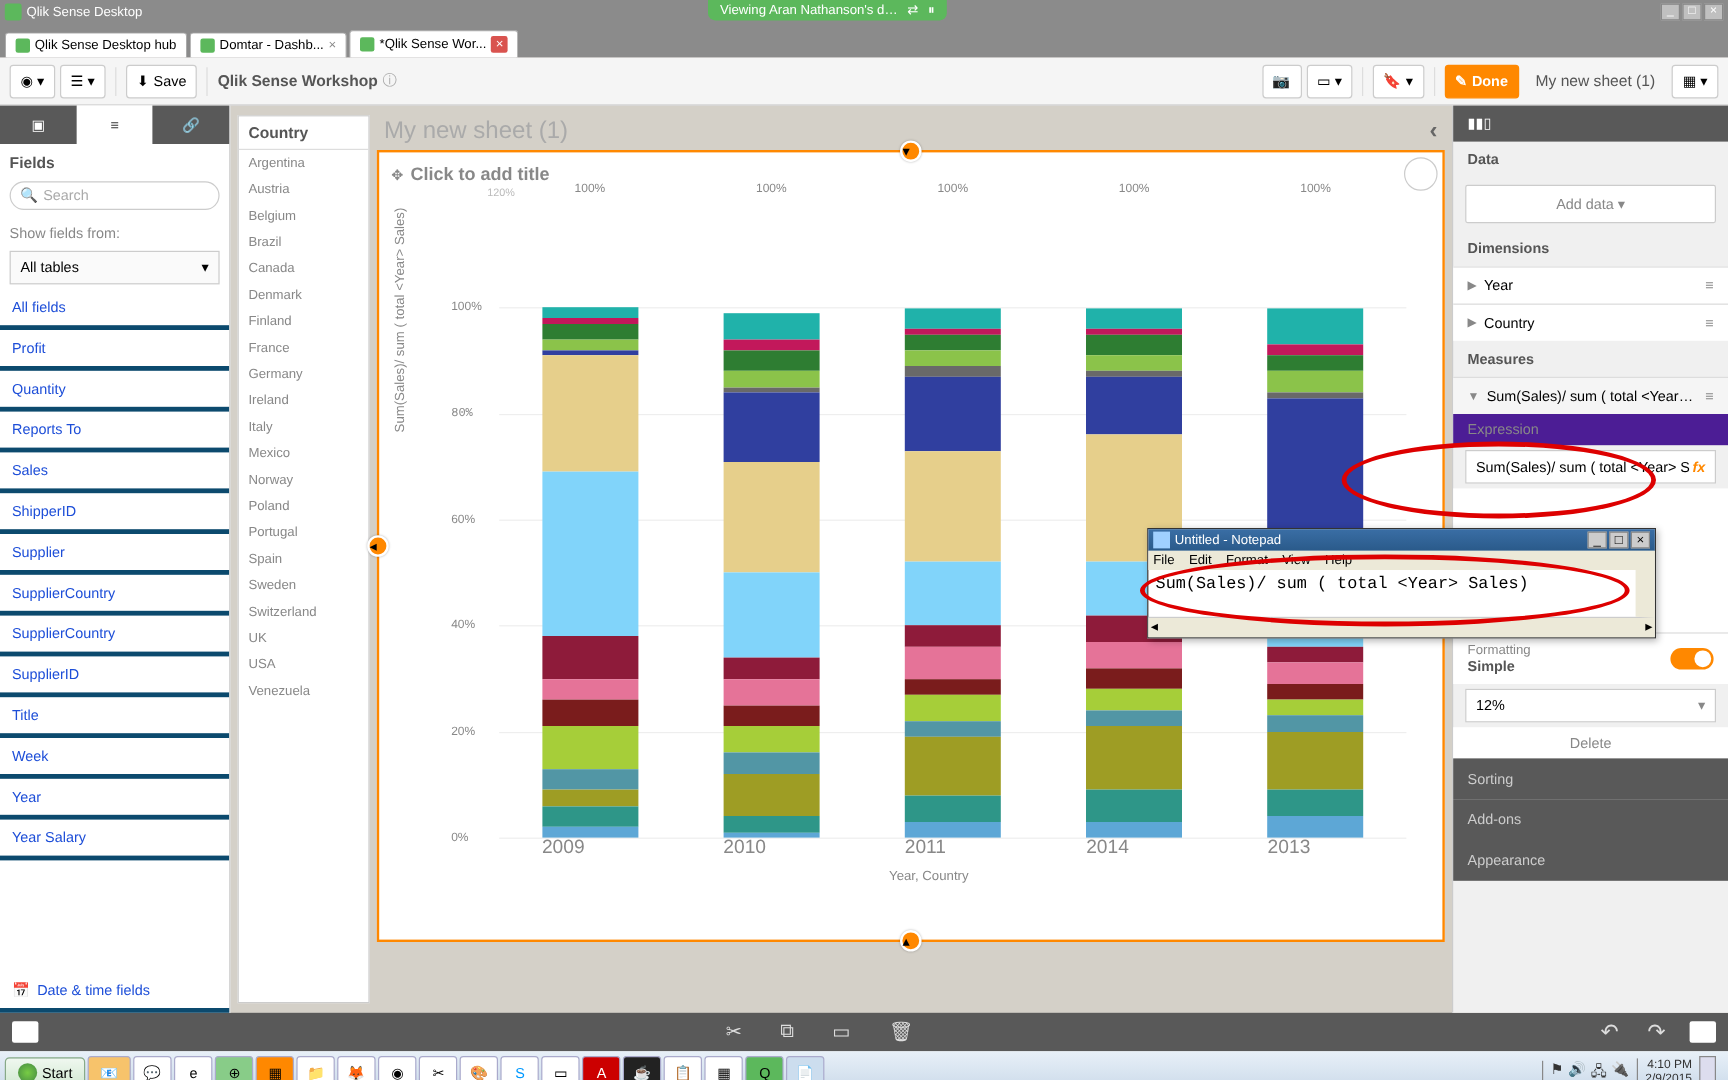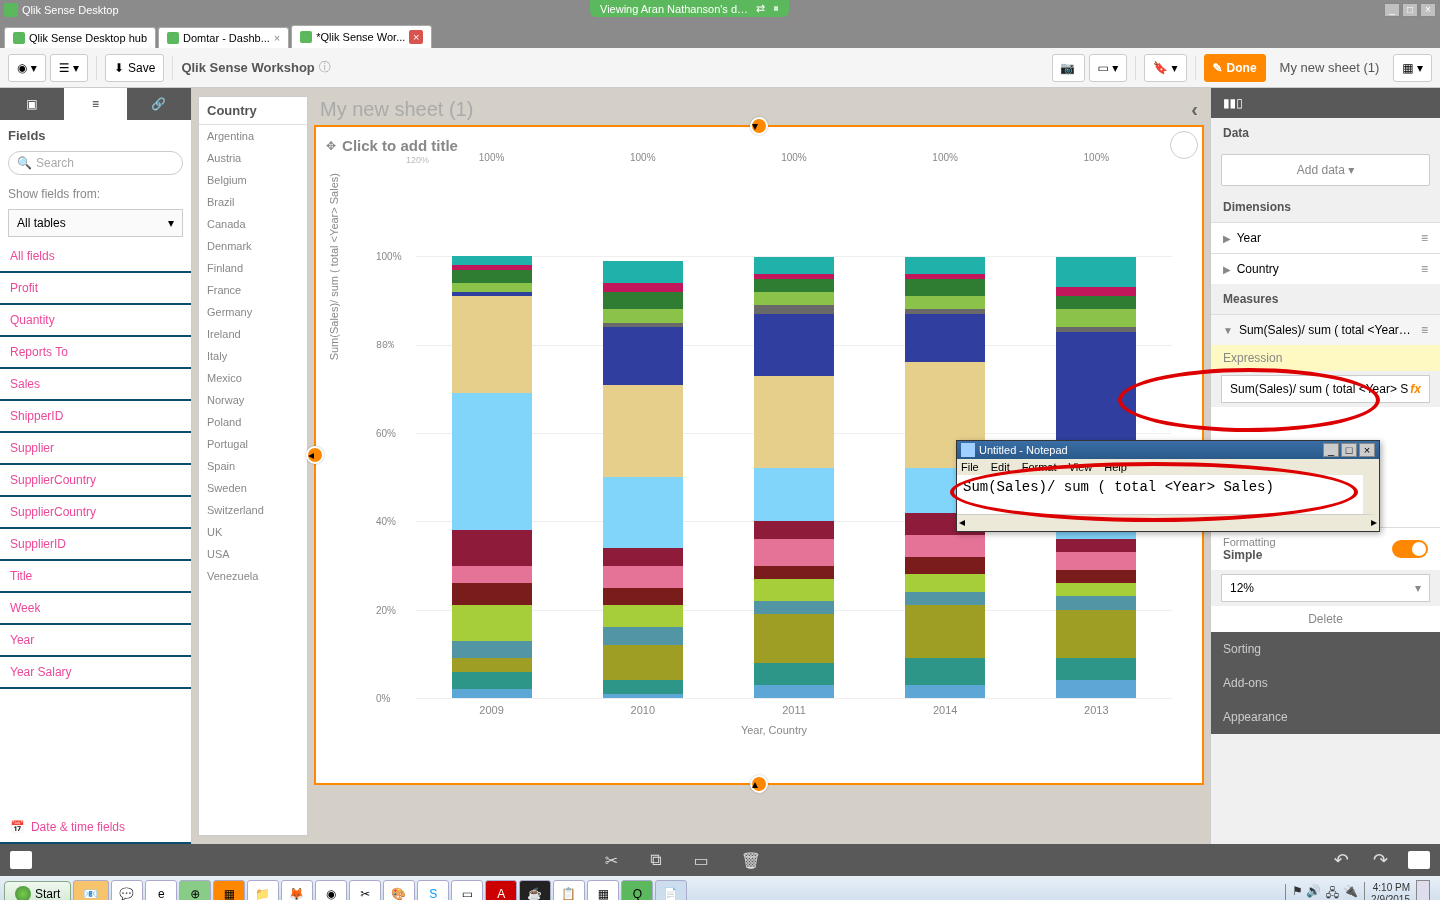--- a/index.html
+++ b/index.html
@@ -35,21 +35,21 @@
   
   
   .left-sidebar { width: 192px; background: white; border-right: 1px solid #ccc; display: flex; flex-direction: column; }
   .sidebar-tabs { display: flex; height: 32px; }
   .sidebar-tabs div { flex: 1; display: flex; align-items: center; justify-content: center; background: #595959; color: white; }
   .sidebar-tabs div.active { background: white; color: #333; }
   .fields-header { padding: 8px; font-weight: bold; color: #555; font-size: 13px; }
   .search-box { margin: 0 8px 8px; border: 1px solid #ccc; border-radius: 14px; padding: 4px 8px; display: flex; align-items: center; gap: 4px; color: #aaa; }
   .field-label { padding: 4px 8px; color: #888; }
   .field-select { margin: 4px 8px; border: 1px solid #ccc; padding: 6px 8px; display: flex; justify-content: space-between; background: #fafafa; }
-  .field-item { padding: 8px 10px; border-bottom: 2px solid #0c4a6e; color: #ec4899; }
+  .field-item { padding: 8px 10px; border-bottom: 4px solid #0c4a6e; color: #1d4ed8; }
   .field-item.datetime { display: flex; align-items: center; gap: 6px; }
   
   
   .country-panel { width: 110px; border: 1px solid #ccc; margin: 8px 0 8px 6px; background: white; }
   .country-panel .header { padding: 6px 8px; font-weight: bold; color: #555; border-bottom: 1px solid #ddd; font-size: 13px;}
   .country-panel .item { padding: 5px 8px; color: #888; font-size: 11px;}
   
   
   .chart-area { flex: 1; padding: 6px; }
   .sheet-title { color: #aaa; font-size: 20px; margin: 4px 6px; display: flex; justify-content: space-between; align-items: center;}
@@ -64,33 +64,33 @@
   .y-axis-label { position: absolute; left: -42px; top: 50%; transform: rotate(-90deg) translateX(50%); transform-origin: left; font-size: 11px; color: #888; white-space: nowrap;}
   .plot-grid { position: absolute; left: 40px; right: 0; top: 10px; bottom: 40px; }
   .grid-line { position: absolute; left: 0; right: 0; height: 1px; background: #eee; }
   .y-tick { position: absolute; left: 0px; font-size: 10px; color: #888; transform: translateY(-50%);}
   .y-tick-small { position: absolute; left: 30px; font-size: 9px; color: #bbb; transform: translateY(-50%);}
   .bars-row { position: absolute; left: 40px; right: 0; top: 10px; bottom: 40px; display: flex; justify-content: space-around; align-items: flex-end;}
   .bar-group { width: 80px; height: 100%; position: relative;}
   .bar-stack { position: absolute; bottom: 0; width: 100%; display: flex; flex-direction: column-reverse;}
   .seg { width: 100%;}
   .bar-label-top { position: absolute; top: -16px; width: 100%; text-align: center; font-size: 10px; color: #888;}
-  .x-tick { position: absolute; bottom: -18px; width: 100%; text-align: center; font-size: 11px; color: #888;}
+  .x-tick { position: absolute; bottom: -18px; width: 100%; font-size: 16px; color: #888;}
   .x-axis-label { position: absolute; bottom: 2px; left: 50%; transform: translateX(-50%); font-size: 11px; color: #888;}
   
   
   .right-panel { width: 230px; background: #f0f0f0; border-left: 1px solid #ccc; display: flex; flex-direction: column; font-size: 12px;}
   .rp-dark { background: #595959; color: white; padding: 8px 12px; display: flex; align-items: center; gap: 8px;}
   .rp-section { padding: 8px 12px; color: #555; font-weight: bold;}
   .rp-btn { margin: 6px 10px; padding: 8px; background: white; border: 1px solid #ccc; text-align: center; color: #888; border-radius: 2px;}
   .rp-item { padding: 8px 12px; border-top: 1px solid #ddd; display: flex; align-items: center; gap: 6px; background: white;}
   .rp-item .arrow { color: #888; font-size: 10px;}
   .rp-item .menu { margin-left: auto; color: #888;}
   .rp-item.gray { background: #f5f5f5; }
-  .rp-expression { padding: 6px 12px; color: #888; background:#fef9c3;}
+  .rp-expression { padding: 6px 12px; color: #888; background:#4c1d95;}
   .rp-input { margin: 4px 10px; border: 1px solid #ccc; padding: 6px 8px; background: white; display: flex; align-items: center; }
   .rp-input .fx { margin-left: auto; color: #ff8800; font-style: italic; font-weight: bold;}
   .rp-format-row { padding: 8px 12px; display: flex; justify-content: space-between; align-items: center; background:white;}
   .toggle { width: 36px; height: 18px; background: #ff8800; border-radius: 9px; position: relative;}
   .toggle::after { content:''; position: absolute; right: 2px; top: 2px; width: 14px; height: 14px; background: white; border-radius: 50%;}
   .rp-dark-item { background: #595959; color: #ccc; padding: 10px 12px;}
   
   
   .red-ellipse { position: absolute; border: 4px solid #d00; border-radius: 50%; pointer-events: none; z-index: 200;}
   

